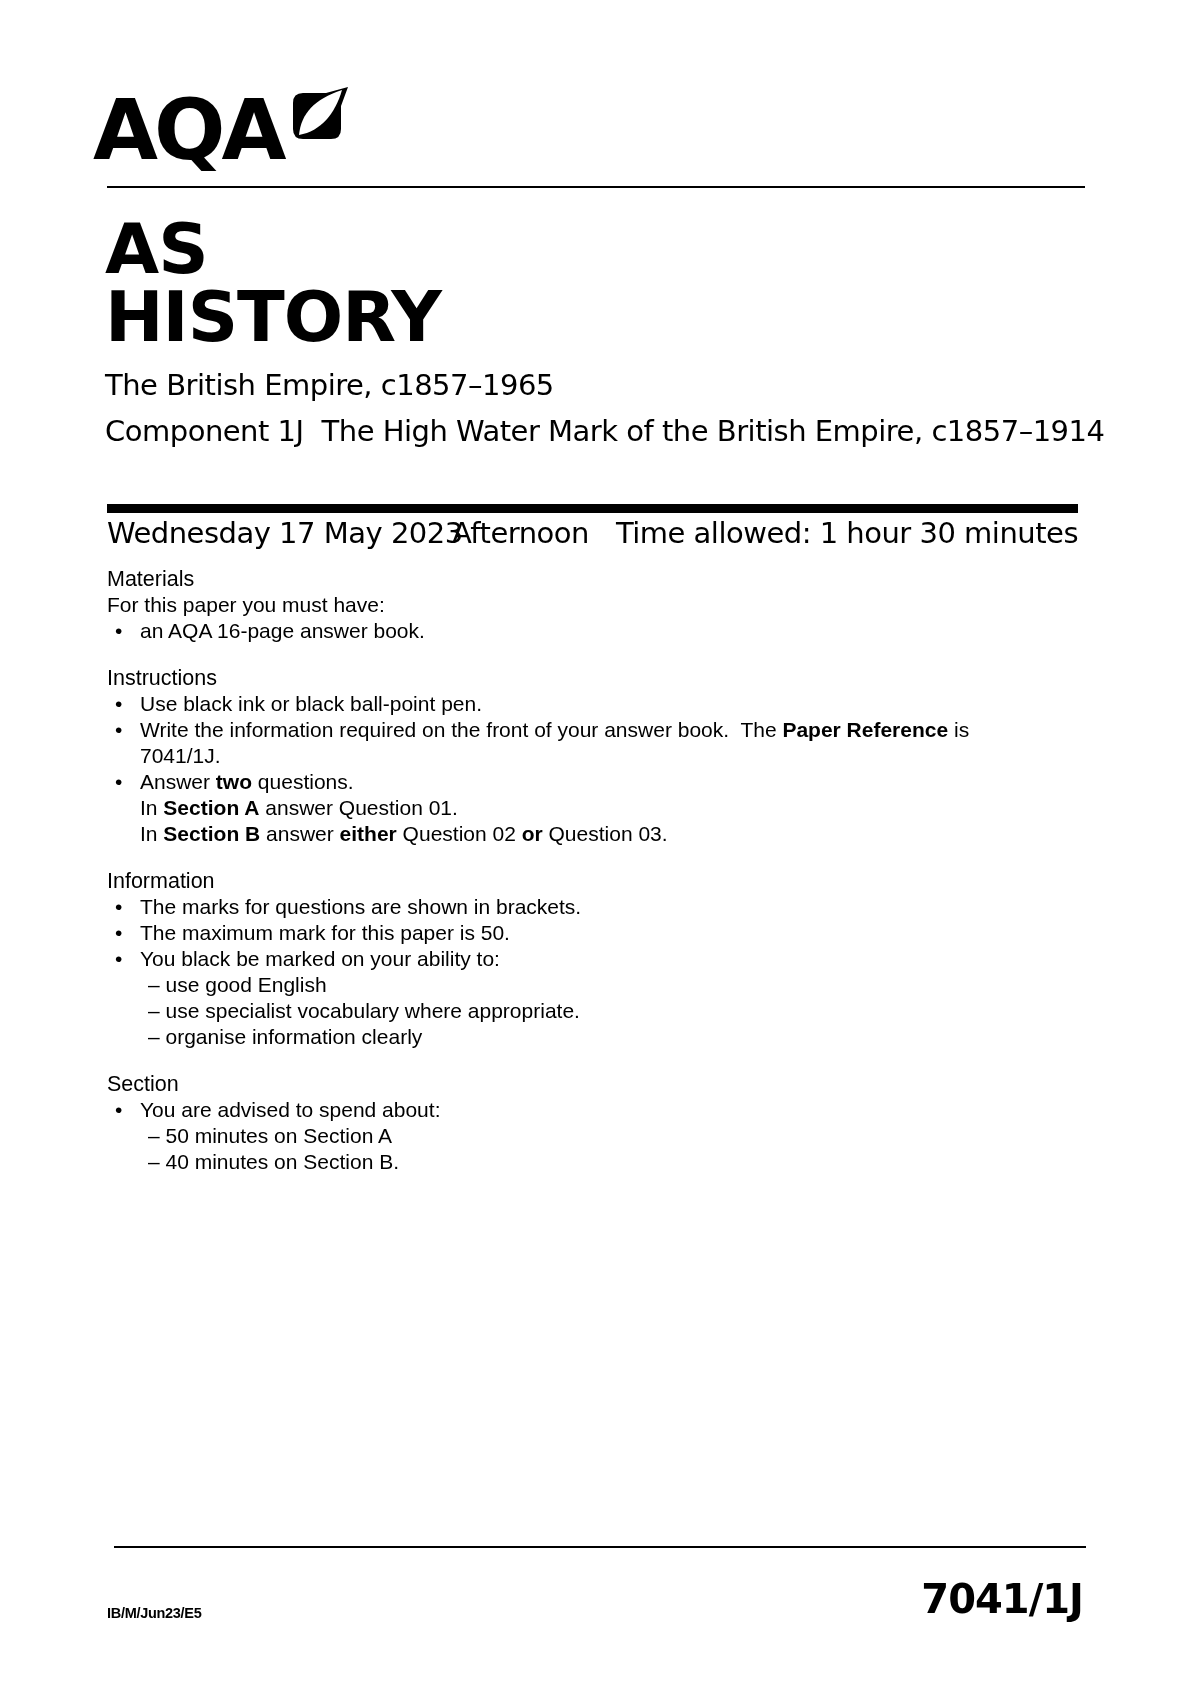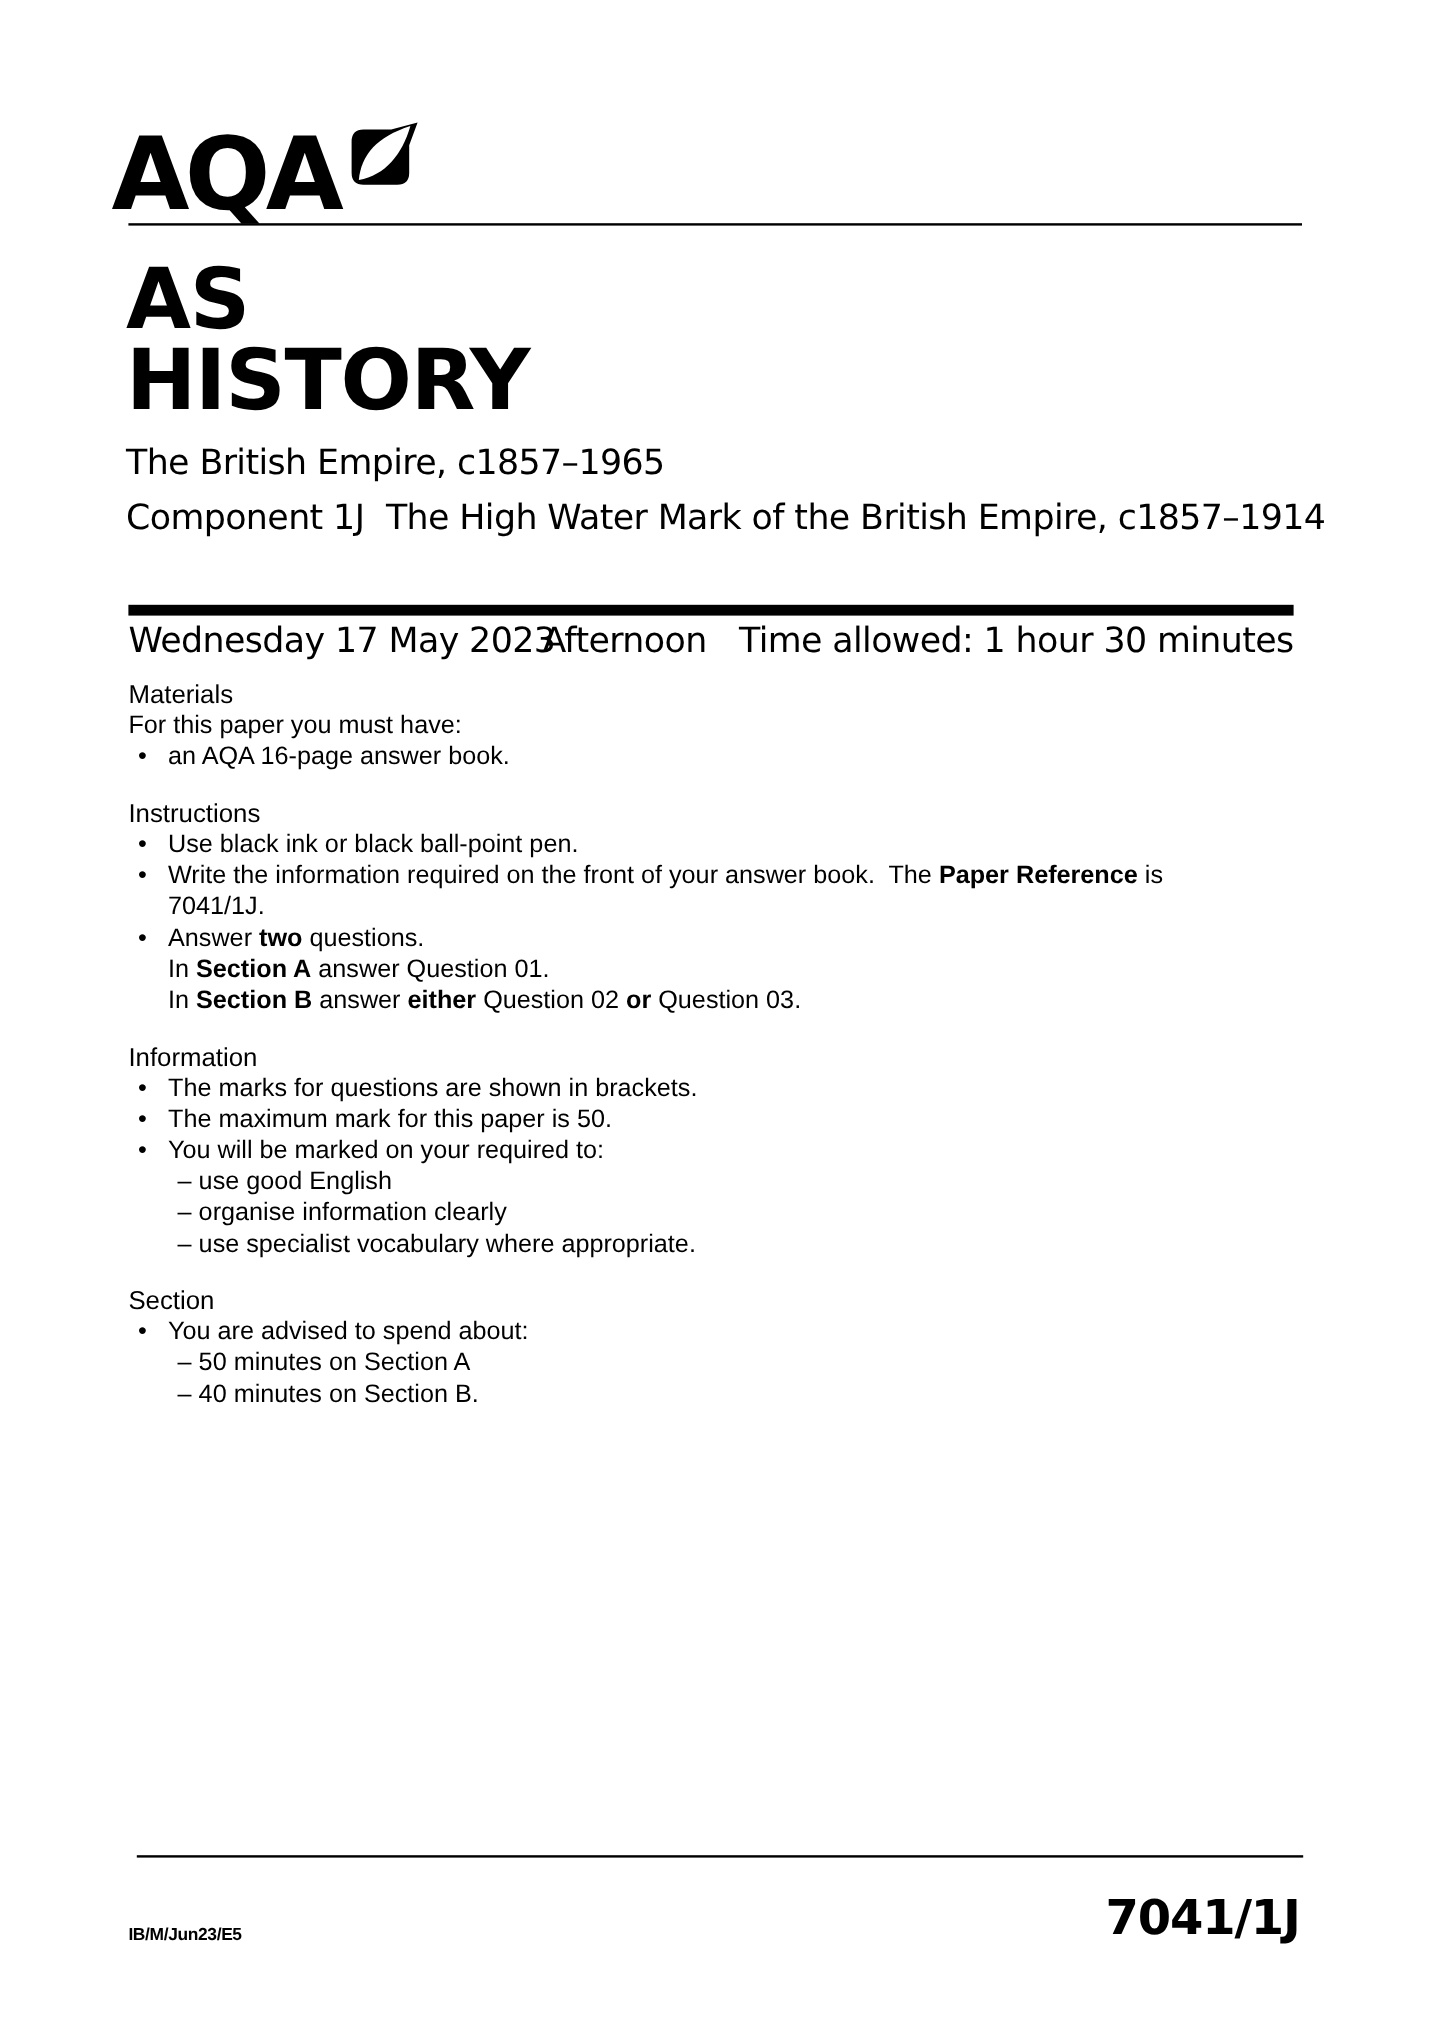--- a/index.html
+++ b/index.html
@@ -8,21 +8,21 @@
     position: relative;
     width: 1191px;
     height: 1684px;
     background: #ffffff;
     color: #000;
     font-family: "Liberation Sans", sans-serif;
     overflow: hidden;
   }
 
   
-  .logo { position: absolute; left: 93px; top: 99px; display: flex; align-items: flex-start; }
+  .logo { position: absolute; left: 93px; top: 84px; display: flex; align-items: flex-start; }
   .logo-text {
     font-family: "DejaVu Sans", sans-serif;
     font-weight: 800;
     font-size: 84px;
     line-height: 92px;
     letter-spacing: -4px;
     color: #000;
   }
   .logo-leaf { margin-left: 8px; margin-top: 2px; }
 
@@ -172,25 +172,25 @@
       <div class="bullet-row">
           <span class="bullet-dot"></span>
           <p class="bullet-text">The marks for questions are shown in brackets.</p>
         </div>
       <div class="bullet-row">
           <span class="bullet-dot"></span>
           <p class="bullet-text">The maximum mark for this paper is 50.</p>
         </div>
       <div class="bullet-row">
           <span class="bullet-dot"></span>
-          <p class="bullet-text">You will be marked on your required to:</p>
+          <p class="bullet-text">You black be marked on your ability to:</p>
         </div>
       <div class="sub-item">– use good English</div>
+      <div class="sub-item">– use specialist vocabulary where appropriate.</div>
       <div class="sub-item">– organise information clearly</div>
-      <div class="sub-item">– use specialist vocabulary where appropriate.</div>
     </div>
 
     <div class="section">
       <div class="section-heading">Section</div>
       <div class="bullet-row">
           <span class="bullet-dot"></span>
           <p class="bullet-text">You are advised to spend about:</p>
         </div>
       <div class="sub-item">– 50 minutes on Section A</div>
       <div class="sub-item">– 40 minutes on Section B.</div>

